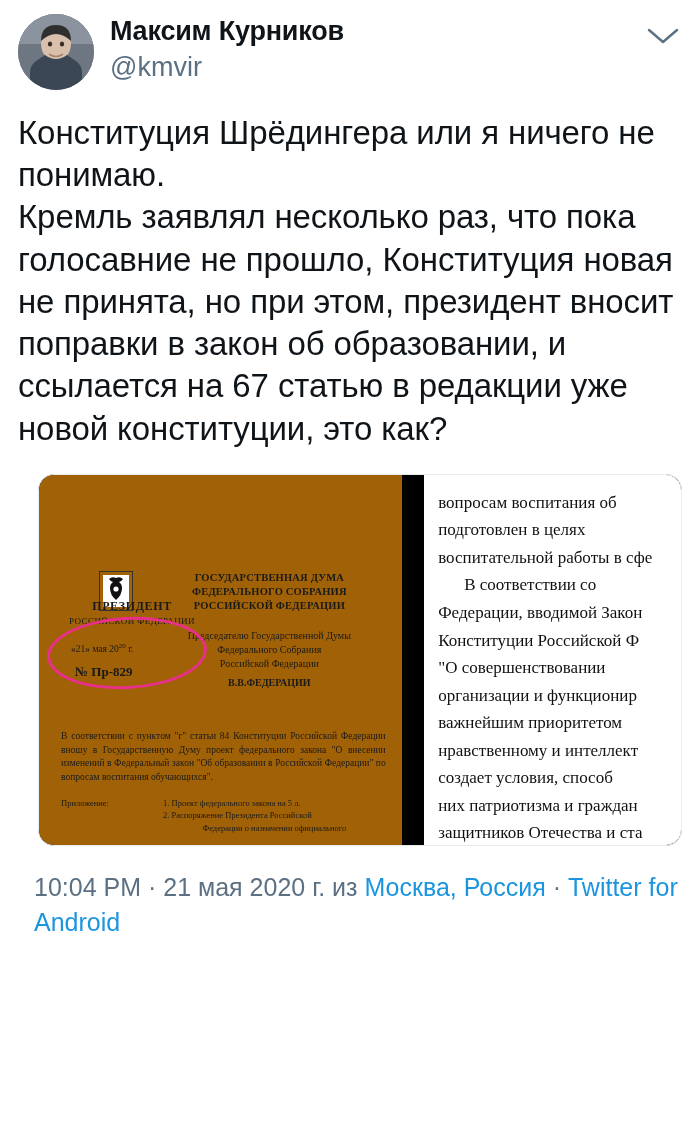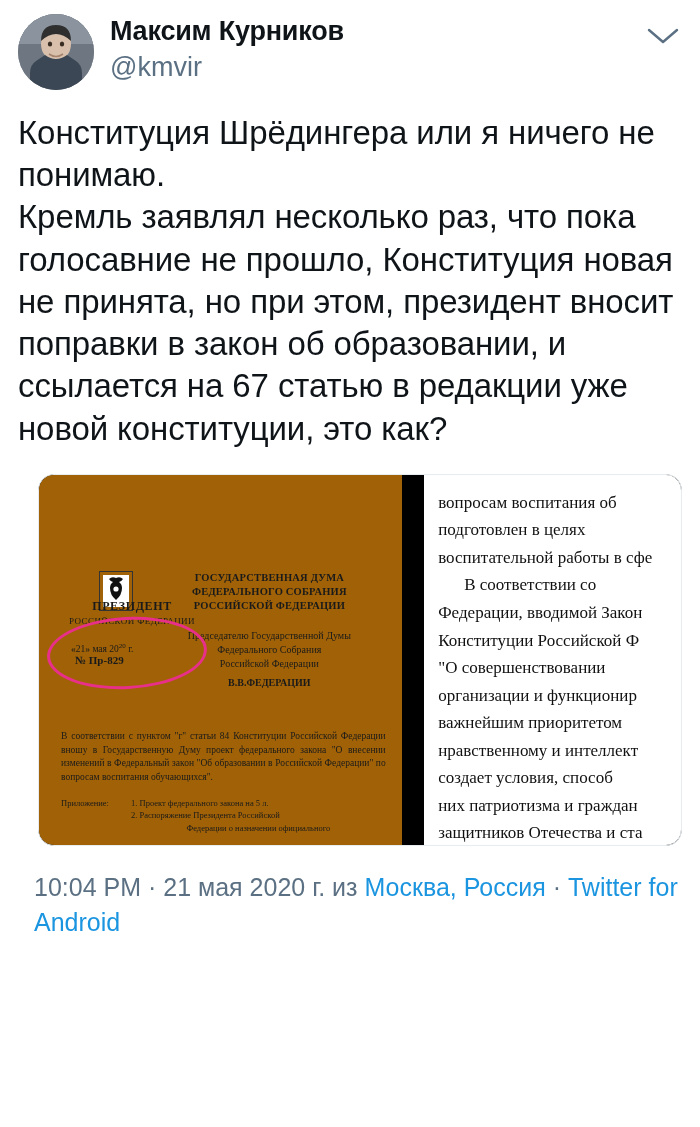--- a/index.html
+++ b/index.html
@@ -158,22 +158,23 @@
   }
   .date-line {
     font-size: 9.5px;
     margin-top: 16px;
     padding-left: 14px;
     font-family: "Liberation Serif", serif;
     white-space: nowrap;
   }
   .date-line .sup { font-size: 7px; vertical-align: super; }
   .num-line {
-    font-size: 11px;
+    font-size: 13px;
     font-weight: bold;
+    margin-top: 10px;
     padding-left: 18px;
     font-family: "Liberation Serif", serif;
   }
   .circle-mark {
     position: absolute;
     left: 8px;
     top: 142px;
     width: 160px;
     height: 72px;
     border: 3px solid #e8308a;
@@ -195,20 +196,21 @@
   .doc-att {
     position: absolute;
     left: 22px;
     right: 16px;
     top: 322px;
     font-family: "Liberation Serif", serif;
     font-size: 8.5px;
     line-height: 1.45;
     color: #1a1a1a;
     display: flex;
+    gap: 32px;
   }
   .doc-att .lbl { flex: 0 0 70px; }
   .doc-att .items { flex: 1 1 auto; }
 
   
   .right-lines {
     font-family: "Liberation Serif", serif;
     font-size: 17px;
     line-height: 1.62;
     color: #111;

